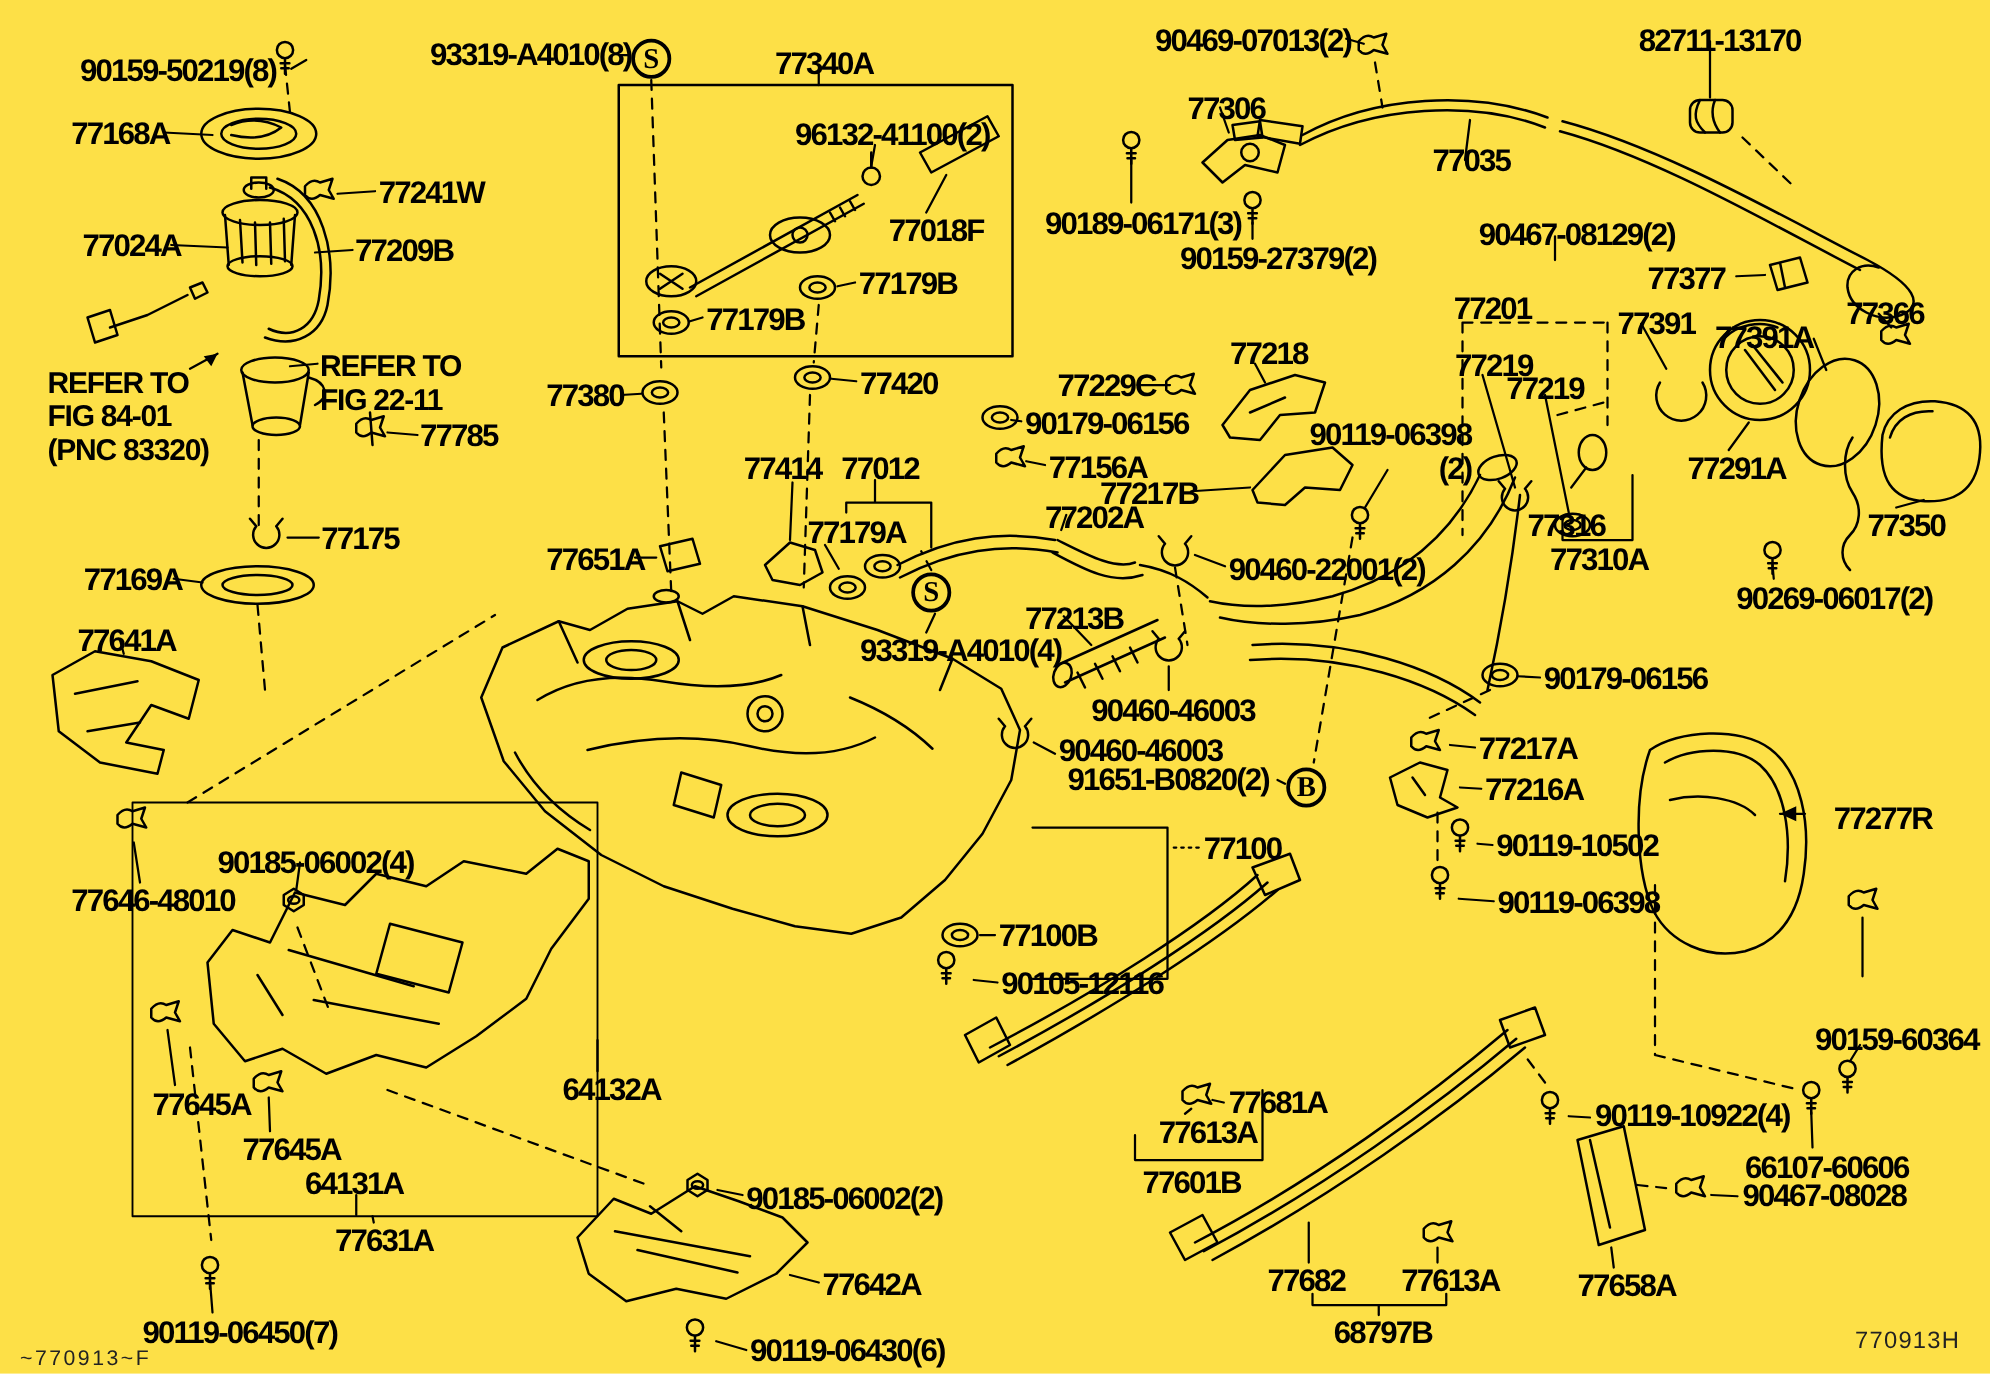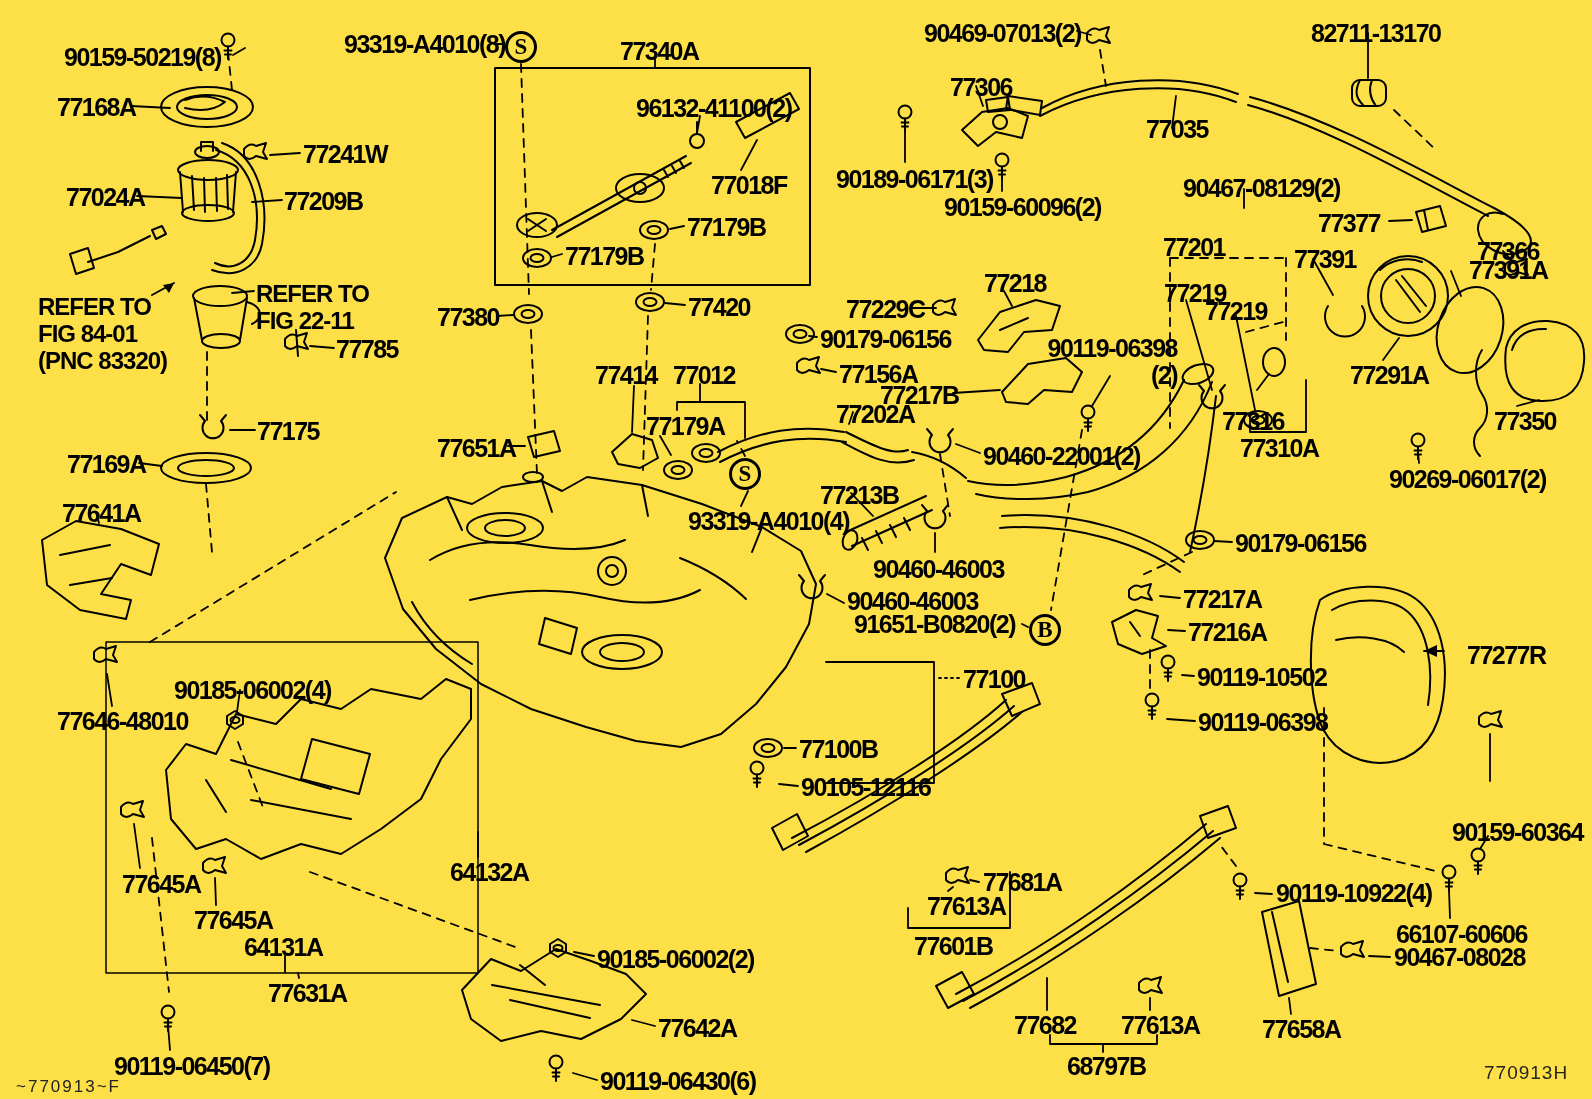--- a/index.html
+++ b/index.html
@@ -263,27 +263,27 @@
 <span class="lbl" style="left:711px;top:172px">77018F</span>
 <span class="lbl" style="left:687px;top:214px">77179B</span>
 <span class="lbl" style="left:565px;top:243px">77179B</span>
 <span class="lbl" style="left:437px;top:304px">77380</span>
 <span class="lbl" style="left:688px;top:294px">77420</span>
 <span class="lbl" style="left:924px;top:20px">90469-07013(2)</span>
 <span class="lbl" style="left:950px;top:74px">77306</span>
 <span class="lbl" style="left:1311px;top:20px">82711-13170</span>
 <span class="lbl" style="left:1146px;top:116px">77035</span>
 <span class="lbl" style="left:836px;top:166px">90189-06171(3)</span>
-<span class="lbl" style="left:944px;top:194px">90159-60096(2)</span>
+<span class="lbl" style="left:944px;top:194px">90159-27379(2)</span>
 <span class="lbl" style="left:1183px;top:175px">90467-08129(2)</span>
 <span class="lbl" style="left:1318px;top:210px">77377</span>
 <span class="lbl" style="left:1163px;top:234px">77201</span>
 <span class="lbl" style="left:1294px;top:246px">77391</span>
 <span class="lbl" style="left:1477px;top:238px">77366</span>
-<span class="lbl" style="left:1469px;top:257px">77391A</span>
+<span class="lbl" style="left:1372px;top:257px">77391A</span>
 <span class="lbl" style="left:1164px;top:280px">77219</span>
 <span class="lbl" style="left:1205px;top:298px">77219</span>
 <span class="lbl" style="left:1350px;top:362px">77291A</span>
 <span class="lbl" style="left:1222px;top:408px">77316</span>
 <span class="lbl" style="left:1240px;top:435px">77310A</span>
 <span class="lbl" style="left:1494px;top:408px">77350</span>
 <span class="lbl" style="left:1389px;top:466px">90269-06017(2)</span>
 <span class="lbl" style="left:846px;top:296px">77229C</span>
 <span class="lbl" style="left:984px;top:270px">77218</span>
 <span class="lbl" style="left:820px;top:326px">90179-06156</span>

